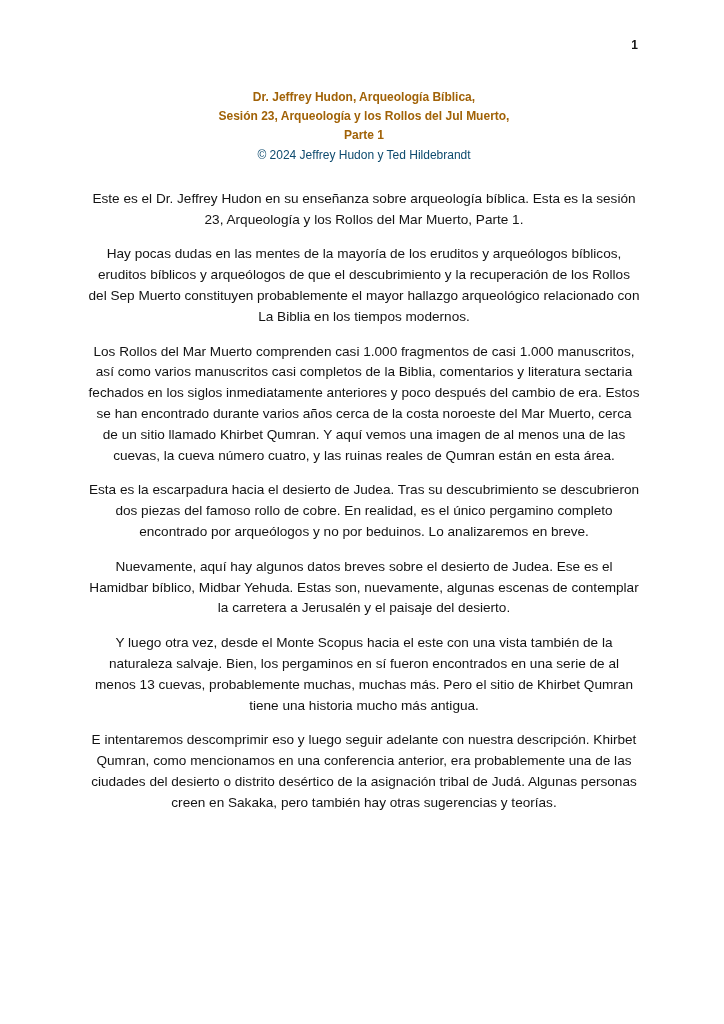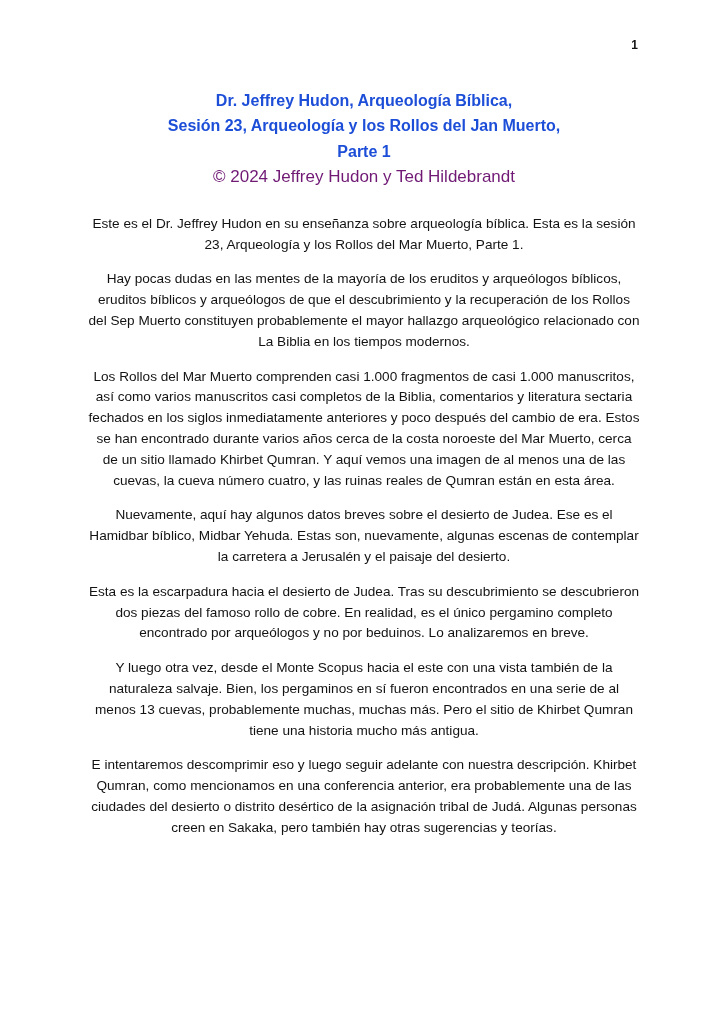--- a/index.html
+++ b/index.html
@@ -26,30 +26,30 @@
     color: #131313;
   }
   .content {
     box-sizing: border-box;
     padding: 88px 84px 40px 88px;
   }
   .title-block {
     text-align: center;
   }
   .title-line {
-    font-size: 16px;
+    font-size: 12px;
     font-weight: bold;
     line-height: 1.58;
-    color: #1d4ed8;
+    color: #a16207;
   }
   .copyright {
     text-align: center;
-    font-size: 17px;
+    font-size: 12px;
     margin-top: 3px;
-    color: #701a75;
+    color: #0c4a6e;
   }
   .body-text {
     margin-top: 27px;
     font-size: 13.6px;
     line-height: 1.53;
     text-align: center;
   }
   .paragraph {
     margin: 0 0 14px 0;
   }
@@ -61,30 +61,30 @@
 <body>
 
 <div class="page">
 
   <div class="page-number">1</div>
 
   <div class="content">
 
     <div class="title-block">
       <div class="title-line">Dr. Jeffrey Hudon, Arqueología Bíblica,</div>
-      <div class="title-line">Sesión 23, Arqueología y los Rollos del Jan Muerto,</div>
+      <div class="title-line">Sesión 23, Arqueología y los Rollos del Jul Muerto,</div>
       <div class="title-line">Parte 1</div>
       <div class="copyright">© 2024 Jeffrey Hudon y Ted Hildebrandt</div>
     </div>
 
     <div class="body-text">
       <p class="paragraph">Este es el Dr. Jeffrey Hudon en su enseñanza sobre arqueología bíblica. Esta es la sesión 23, Arqueología y los Rollos del Mar Muerto, Parte 1.</p>
       <p class="paragraph">Hay pocas dudas en las mentes de la mayoría de los eruditos y arqueólogos bíblicos, eruditos bíblicos y arqueólogos de que el descubrimiento y la recuperación de los Rollos del Sep Muerto constituyen probablemente el mayor hallazgo arqueológico relacionado con La Biblia en los tiempos modernos.</p>
       <p class="paragraph">Los Rollos del Mar Muerto comprenden casi 1.000 fragmentos de casi 1.000 manuscritos, así como varios manuscritos casi completos de la Biblia, comentarios y literatura sectaria fechados en los siglos inmediatamente anteriores y poco después del cambio de era. Estos se han encontrado durante varios años cerca de la costa noroeste del Mar Muerto, cerca de un sitio llamado Khirbet Qumran. Y aquí vemos una imagen de al menos una de las cuevas, la cueva número cuatro, y las ruinas reales de Qumran están en esta área.</p>
+      <p class="paragraph">Esta es la escarpadura hacia el desierto de Judea. Tras su descubrimiento se descubrieron dos piezas del famoso rollo de cobre. En realidad, es el único pergamino completo encontrado por arqueólogos y no por beduinos. Lo analizaremos en breve.</p>
       <p class="paragraph">Nuevamente, aquí hay algunos datos breves sobre el desierto de Judea. Ese es el Hamidbar bíblico, Midbar Yehuda. Estas son, nuevamente, algunas escenas de contemplar la carretera a Jerusalén y el paisaje del desierto.</p>
-      <p class="paragraph">Esta es la escarpadura hacia el desierto de Judea. Tras su descubrimiento se descubrieron dos piezas del famoso rollo de cobre. En realidad, es el único pergamino completo encontrado por arqueólogos y no por beduinos. Lo analizaremos en breve.</p>
       <p class="paragraph">Y luego otra vez, desde el Monte Scopus hacia el este con una vista también de la naturaleza salvaje. Bien, los pergaminos en sí fueron encontrados en una serie de al menos 13 cuevas, probablemente muchas, muchas más. Pero el sitio de Khirbet Qumran tiene una historia mucho más antigua.</p>
       <p class="paragraph">E intentaremos descomprimir eso y luego seguir adelante con nuestra descripción. Khirbet Qumran, como mencionamos en una conferencia anterior, era probablemente una de las ciudades del desierto o distrito desértico de la asignación tribal de Judá. Algunas personas creen en Sakaka, pero también hay otras sugerencias y teorías.</p>
     </div>
 
   </div>
 
 </div>
 
 </body></html>

